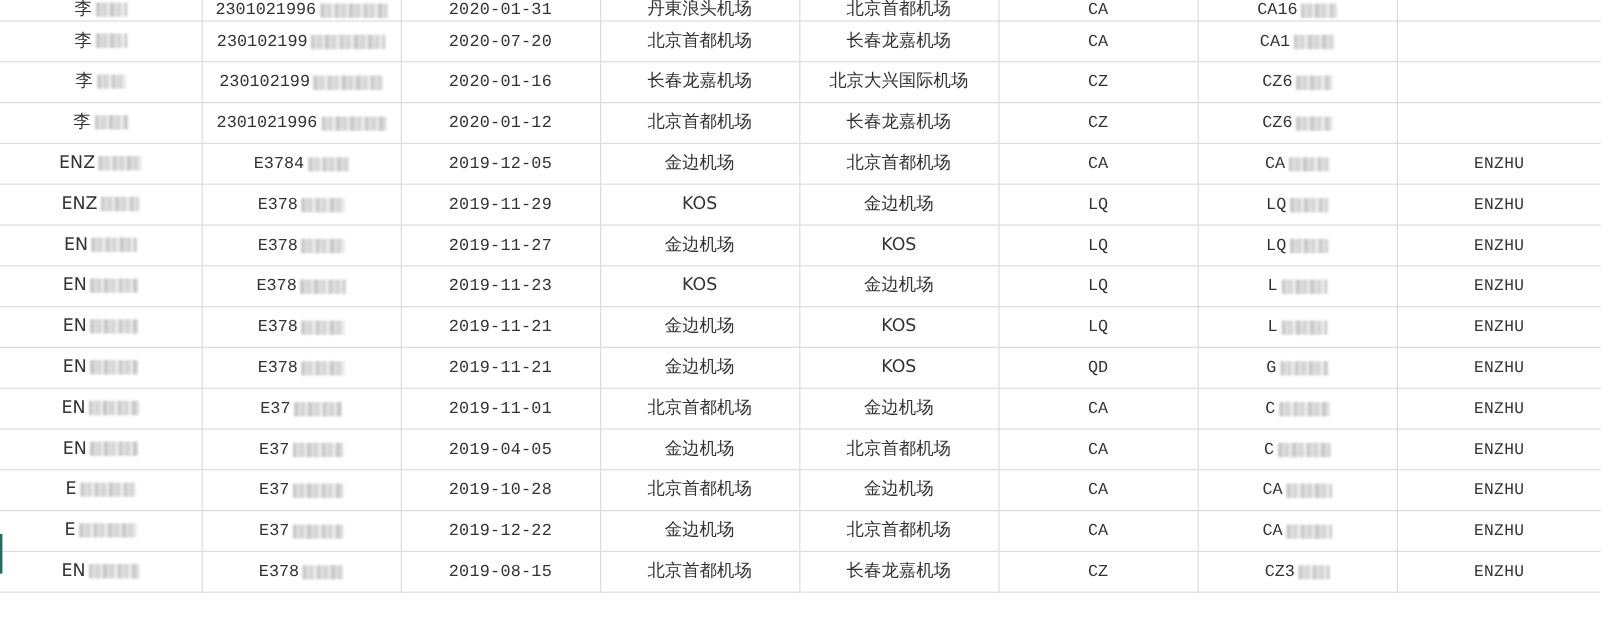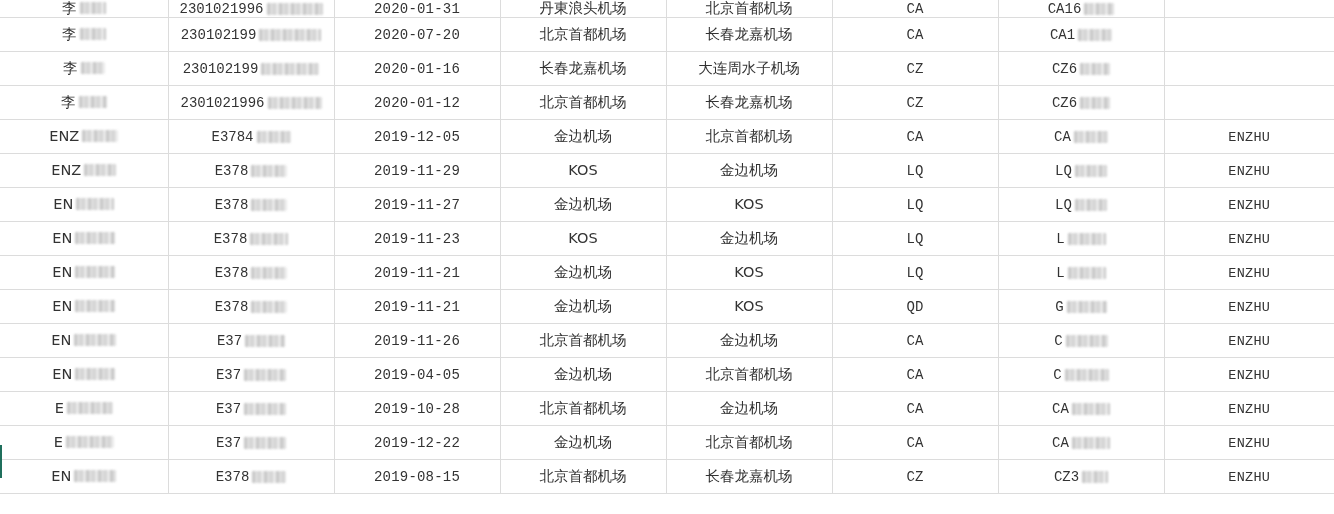--- a/index.html
+++ b/index.html
@@ -164,21 +164,21 @@
               <span class="txt mono">230102199</span>
               <span class="blur" style="width: 58px;"></span>
             </span></td>
           <td class=" sep"><span class="cellwrap">
               <span class="txt date">2020-01-16</span>
             </span></td>
           <td class=" sep"><span class="cellwrap">
               <span class="txt cn">长春龙嘉机场</span>
             </span></td>
           <td class=" sep"><span class="cellwrap">
-              <span class="txt cn">大连周水子机场</span>
+              <span class="txt cn">北京大兴国际机场</span>
             </span></td>
           <td class=" sep"><span class="cellwrap">
               <span class="txt mono">CZ</span>
             </span></td>
           <td class=" sep"><span class="cellwrap">
               <span class="txt mono">CZ6</span>
               <span class="blur" style="width: 30px;"></span>
             </span></td>
           <td class=""><span class="cellwrap"></span></td>
         </tr>
@@ -386,21 +386,21 @@
         <tr>
           <td class=" sep"><span class="cellwrap">
               <span class="txt cn">EN</span>
               <span class="blur" style="width: 42px;"></span>
             </span></td>
           <td class=" sep"><span class="cellwrap">
               <span class="txt mono">E37</span>
               <span class="blur" style="width: 40px;"></span>
             </span></td>
           <td class=" sep"><span class="cellwrap">
-              <span class="txt date">2019-11-26</span>
+              <span class="txt date">2019-11-01</span>
             </span></td>
           <td class=" sep"><span class="cellwrap">
               <span class="txt cn">北京首都机场</span>
             </span></td>
           <td class=" sep"><span class="cellwrap">
               <span class="txt cn">金边机场</span>
             </span></td>
           <td class=" sep"><span class="cellwrap">
               <span class="txt mono">CA</span>
             </span></td>

